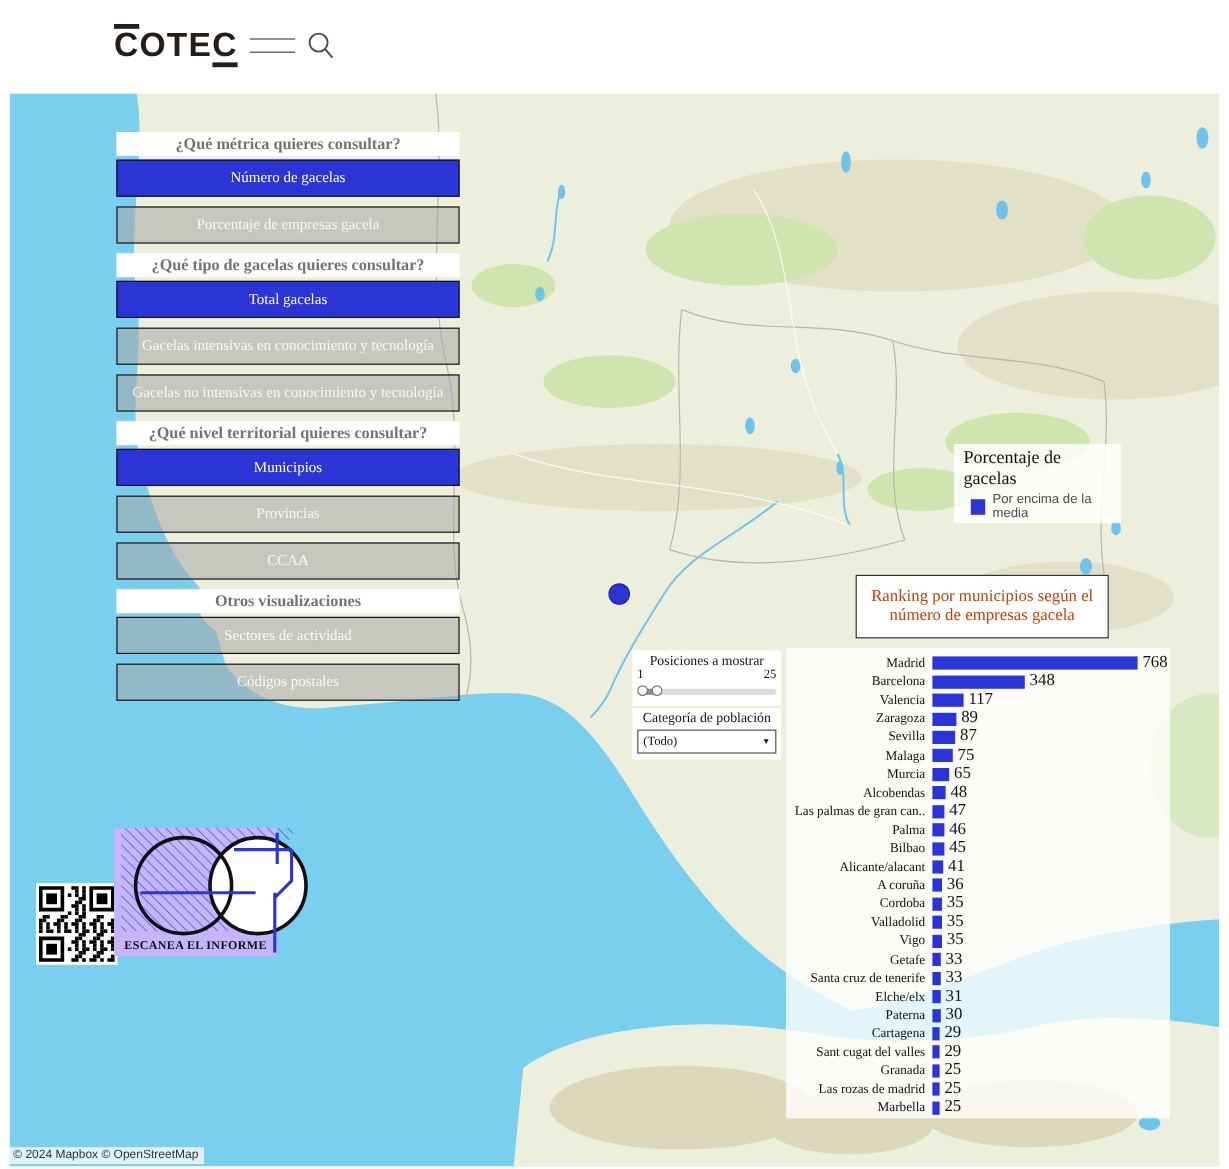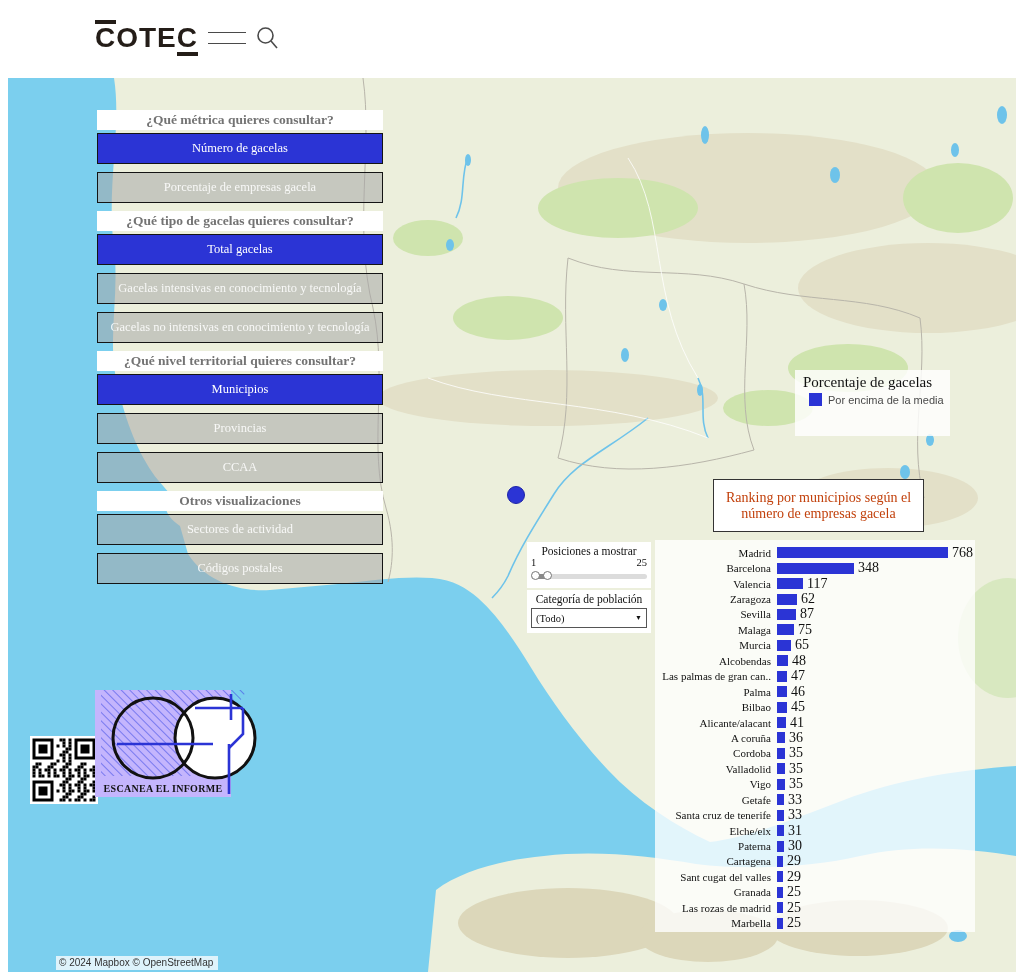--- a/index.html
+++ b/index.html
@@ -14,31 +14,31 @@
   .brand .c2{border-bottom-color:#241d18;}
   .menu-ic{position:absolute;left:208px;top:32px;width:38px;cursor:pointer;}
   .menu-ic i{display:block;height:0;border-top:1.6px solid #4a4a4a;margin-bottom:10px;}
   .search-ic{position:absolute;left:256px;top:26px;cursor:pointer;}
   
   .map{position:absolute;left:8px;top:78px;width:1008px;height:894px;overflow:hidden;background:#ecefdc;}
   .map svg{display:block;}
   .dot{position:absolute;left:499px;top:408px;width:16px;height:16px;border-radius:50%;
        background:#2b34d5;border:1px solid #1d24a8;}
   .attr{position:absolute;left:0px;top:878px;background:rgba(255,255,255,0.75);
-        font-family:"Liberation Sans",sans-serif;font-size:10px;color:#333;padding:1px 5px 2px 3px;margin-left:48px;}
+        font-family:"Liberation Sans",sans-serif;font-size:10px;color:#333;padding:1px 5px 2px 3px;}
   
   .fpanel{position:absolute;left:97px;top:110px;width:286px;}
   .fheader{background:#fff;color:#737373;font-weight:bold;font-size:13.5px;text-align:center;
            padding:2px 0;margin:0 0 3px 0;}
   .fbtn{box-sizing:border-box;height:31px;line-height:28px;text-align:center;font-size:12.5px;
         border:1.6px solid #141414;margin:3px 0 8px 0;cursor:pointer;}
   .fbtn.sel{background:#2b34d5;color:#fff;}
   .fbtn.unsel{background:rgba(168,168,168,0.55);color:rgba(255,255,255,0.88);}
   
-  .legend{position:absolute;left:795px;top:370px;width:155px;height:66px;
+  .legend{position:absolute;left:795px;top:370px;width:139px;height:66px;
           background:rgba(255,255,255,0.82);}
   .legend-title{font-size:15px;color:#111;padding:4px 8px 2px 8px;}
   .legend-row{display:flex;align-items:center;padding-left:14px;}
   .legend-swatch{width:13px;height:13px;background:#2b34d5;margin-right:6px;}
   .legend-label{font-family:"Liberation Sans",sans-serif;font-size:11px;color:#4a4a4a;}
   
   .rank-title{position:absolute;left:713px;top:479px;width:211px;height:53px;background:#fff;
               border:1.6px solid #333;display:flex;align-items:center;justify-content:center;
               text-align:center;font-size:14px;color:#c2410c;padding:0 10px;box-sizing:border-box;}
   
@@ -207,21 +207,21 @@
           <span class="cval">348</span>
         </div>
         <div class="crow">
           <span class="clabel">Valencia</span>
           <span class="cbar" style="width: 26px; background: rgb(43, 52, 213);"></span>
           <span class="cval">117</span>
         </div>
         <div class="crow">
           <span class="clabel">Zaragoza</span>
           <span class="cbar" style="width: 20px; background: rgb(43, 52, 213);"></span>
-          <span class="cval">62</span>
+          <span class="cval">89</span>
         </div>
         <div class="crow">
           <span class="clabel">Sevilla</span>
           <span class="cbar" style="width: 19px; background: rgb(43, 52, 213);"></span>
           <span class="cval">87</span>
         </div>
         <div class="crow">
           <span class="clabel">Malaga</span>
           <span class="cbar" style="width: 17px; background: rgb(43, 52, 213);"></span>
           <span class="cval">75</span>

